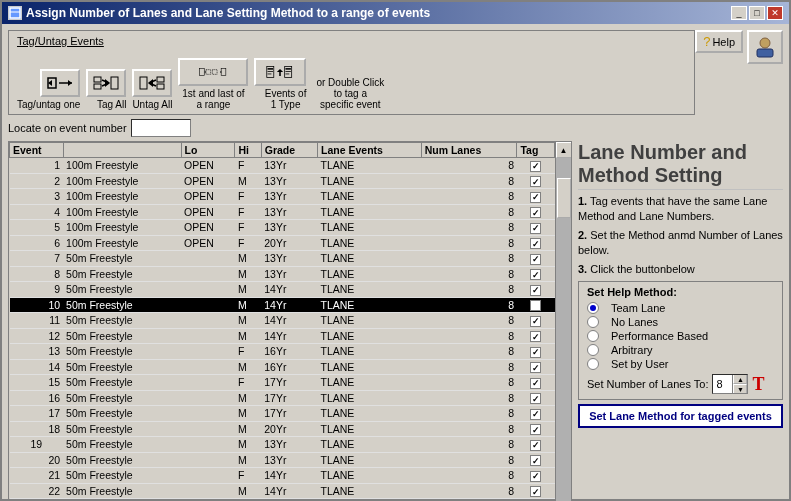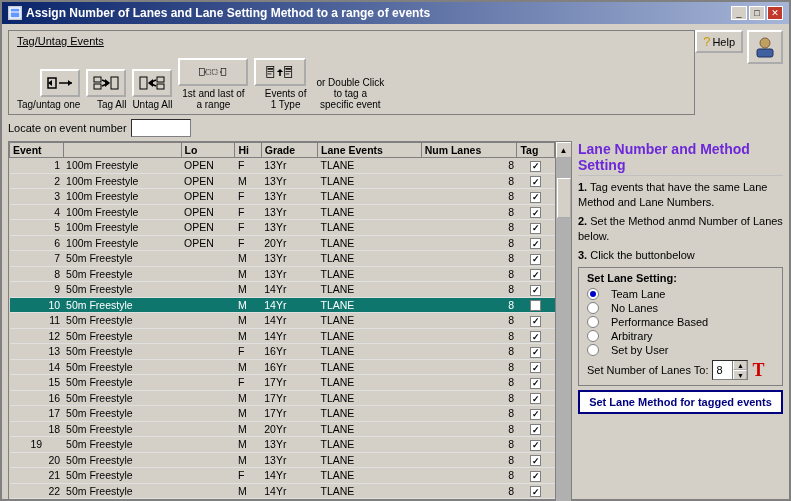--- a/index.html
+++ b/index.html
@@ -186,21 +186,21 @@
       padding: 1px 3px;
       text-align: left;
       font-weight: bold;
       position: sticky;
       top: 0;
       white-space: nowrap;
     }
     .data-table tbody tr {
       cursor: default;
     }
-    .data-table tbody tr.selected { background: #0f766e; color: white; }
+    .data-table tbody tr.selected { background: #000000; color: white; }
     .data-table tbody td {
       border-bottom: 1px solid #e0e0e0;
       padding: 1px 3px;
       white-space: nowrap;
     }
     .checkbox-cell {
       text-align: center;
     }
     .cb {
       width: 11px;
@@ -253,23 +253,23 @@
       left: 1px;
     }
     .right-panel {
       width: 205px;
       display: flex;
       flex-direction: column;
       gap: 4px;
       flex-shrink: 0;
     }
     .panel-title {
-      font-size: 14px;
+      font-size: 20px;
       font-weight: bold;
-      color: #6d28d9;
+      color: #404040;
       border-bottom: 1px solid #c0c0c0;
       padding-bottom: 2px;
     }
     .instructions {
       font-size: 11px;
       color: #000;
       line-height: 1.4;
     }
     .instructions span.num { font-weight: bold; }
     .method-group {
@@ -766,21 +766,21 @@
       </div>
 
       <div class="right-panel">
         <div class="panel-title">Lane Number and Method Setting</div>
         <div class="instructions">
           <p><span class="num">1.</span> <span>Tag events that have the same Lane Method and Lane Numbers.</span></p>
           <p style="margin-top:3px;"><span class="num">2.</span> <span>Set the Method anmd Number of Lanes below.</span></p>
           <p style="margin-top:3px;"><span class="num">3.</span> <span>Click the buttonbelow</span></p>
         </div>
         <div class="method-group">
-          <div class="method-group-title">Set Lane Setting:</div>
+          <div class="method-group-title">Set Help Method:</div>
           <div class="radio-option">
             <div class="radio-circle selected"></div>
             <span class="radio-label">Team Lane</span>
           </div>
           <div class="radio-option">
             <div class="radio-circle"></div>
             <span class="radio-label">No Lanes</span>
           </div>
           <div class="radio-option">
             <div class="radio-circle"></div>

